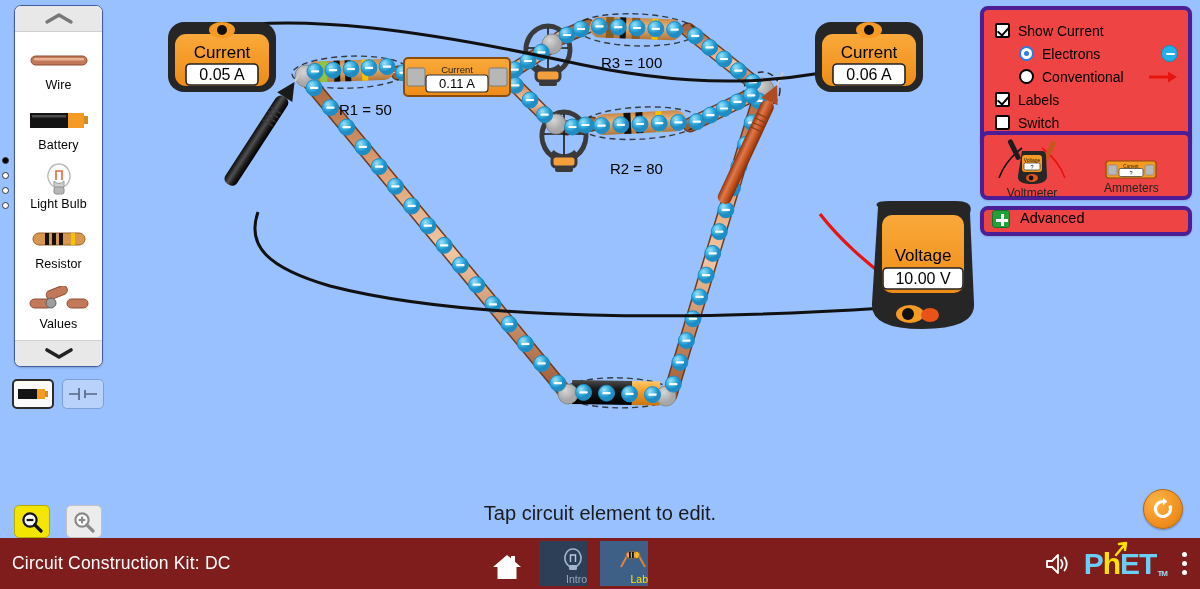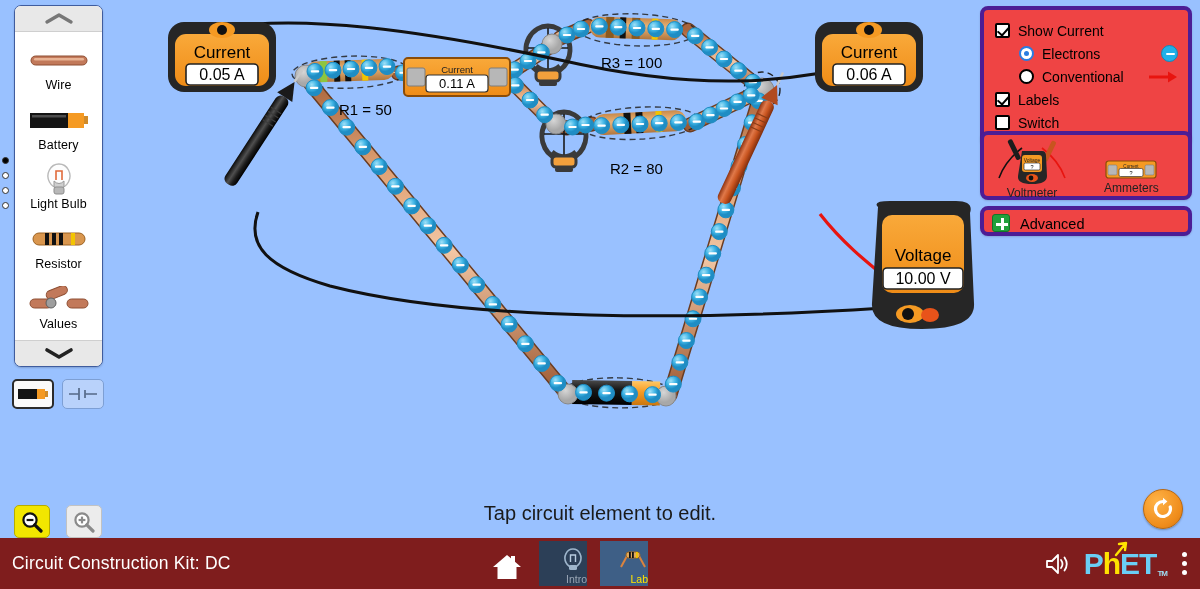--- a/index.html
+++ b/index.html
@@ -71,21 +71,21 @@
   .electron-chip::after { content: ""; position: absolute; left: 3.5px; top: 7px;
     width: 9px; height: 2.4px; background: #fff; border-radius: 1px; }
   .arrow-chip { margin-left: auto; width: 30px; height: 12px; }
 
   #meters-panel { left: 980px; top: 131px; width: 212px; height: 69px; }
   .meter-tool { position: absolute; display: flex; flex-direction: column;
     align-items: center; cursor: pointer; }
   .meter-caption { font-size: 12px; color: #222; }
 
   #advanced-panel { left: 980px; top: 206px; width: 212px; height: 30px;
-    display: flex; align-items: flex-end; padding-left: 8px; gap: 10px; cursor: pointer; }
+    display: flex; align-items: flex-start; padding-left: 8px; gap: 10px; cursor: pointer; }
   .plus-box { width: 18px; height: 18px; background: #22a03c; border: 1px solid #147528;
     border-radius: 3px; position: relative; flex: none; }
   .plus-box::before, .plus-box::after { content: ""; position: absolute; background: #fff; }
   .plus-box::before { left: 7.5px; top: 3px; width: 3px; height: 12px; }
   .plus-box::after { left: 3px; top: 7.5px; width: 12px; height: 3px; }
   #advanced-label { font-size: 14.5px; color: #000; }
 
   
   #zoom-controls { position: absolute; left: 14px; top: 505px; display: flex; gap: 16px; }
   .zoom-btn { width: 36px; height: 33px; border-radius: 5px;

